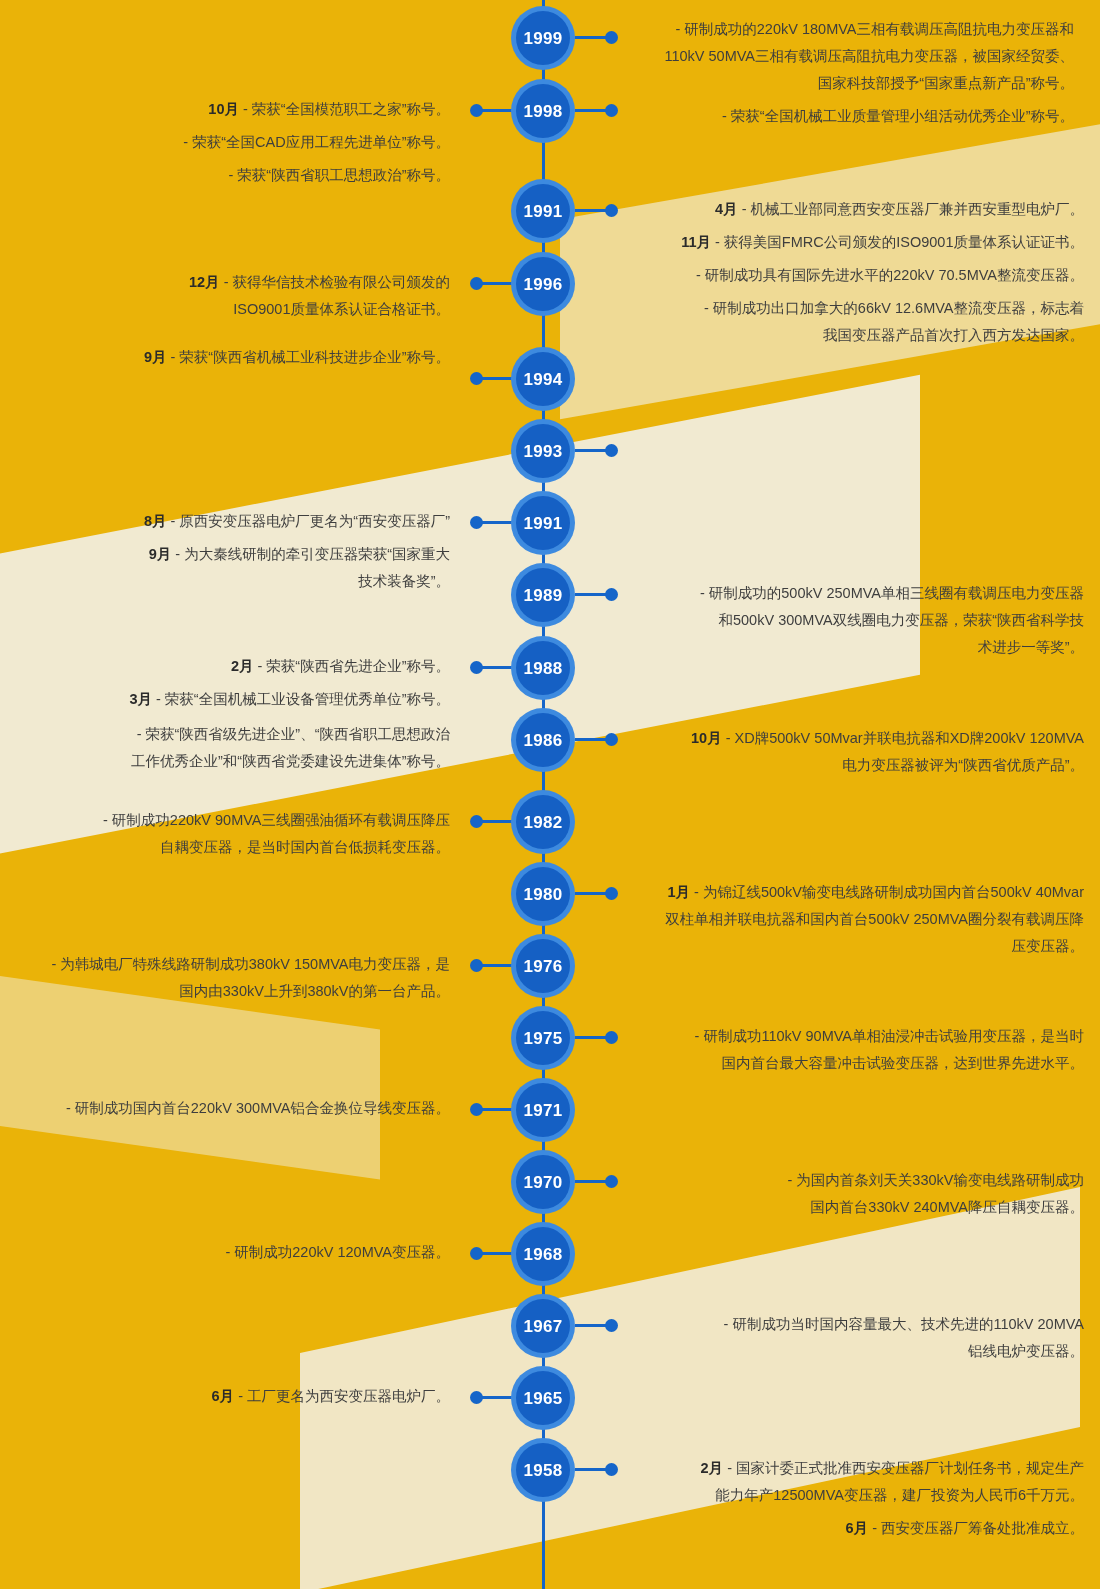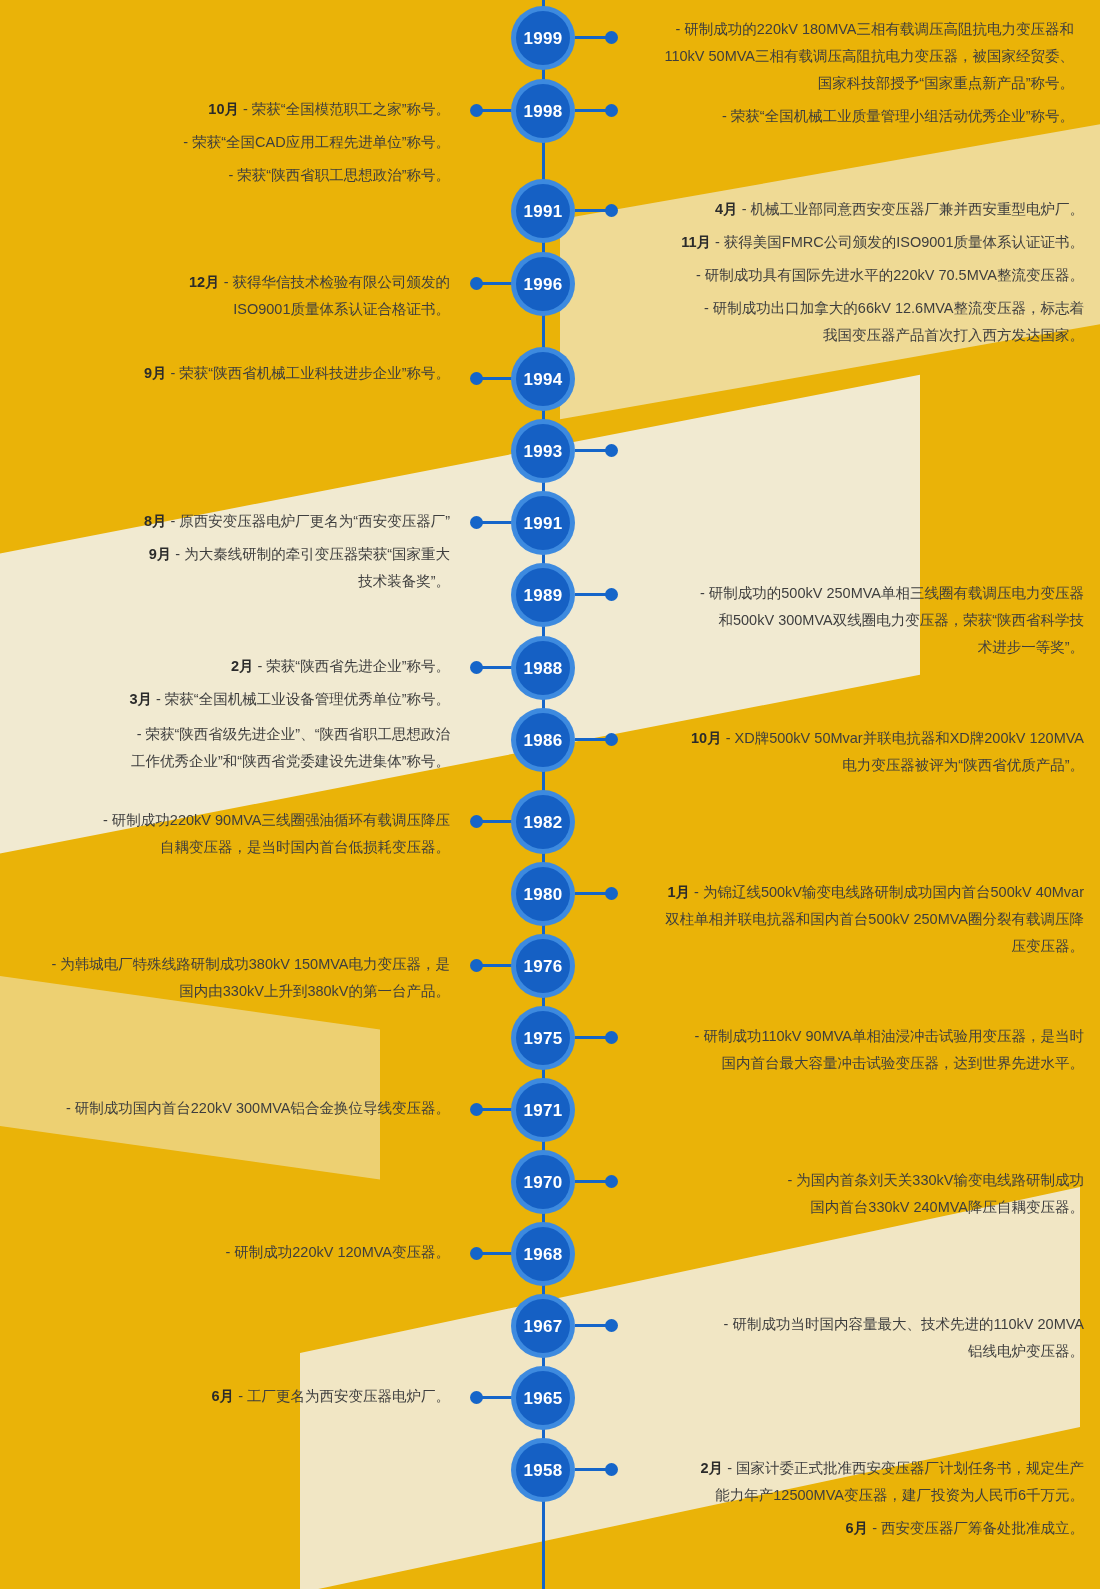--- a/index.html
+++ b/index.html
@@ -207,21 +207,21 @@
 ISO9001质量体系认证合格证书。</span></p>
   </div>
 
   <div class="node" style="top:347px;">
     <div class="inner">
       <span class="year-label">1994</span>
     </div>
   </div>
   <div class="conn" style="left:475px; top:377px; width:40px;"></div>
   <div class="conn-dot" style="left:470px; top:372px;"></div>
-  <div class="block left" style="left:30px; top:360px; width:420px;">
+  <div class="block left" style="left:30px; top:344px; width:420px;">
     <p><span class="mon">9月</span> <span>- 荣获“陕西省机械工业科技进步企业”称号。</span></p>
   </div>
 
   <div class="node" style="top:419px;">
     <div class="inner">
       <span class="year-label">1993</span>
     </div>
   </div>
   <div class="conn" style="left:575px; top:449px; width:36px;"></div>
   <div class="conn-dot" style="left:605px; top:444px;"></div>

